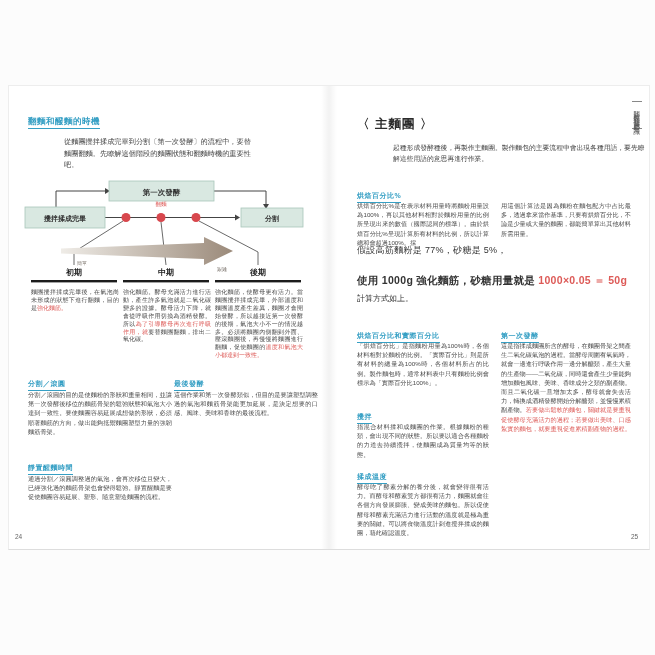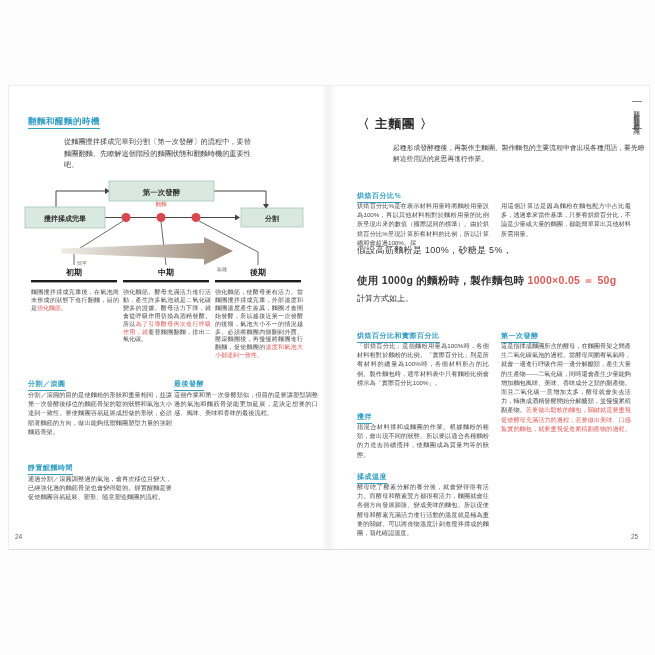--- a/index.html
+++ b/index.html
@@ -126,23 +126,23 @@
     <div class="abs main-title" style="left:28px;top:30px;">〈 主麵團 〉</div>
 
     <div class="abs intro-txt" style="left:28px;top:57px;width:256px;font-size:6.8px;line-height:10.5px;">起種形成發酵種後，再製作主麵團。製作麵包的主要流程中會出現各種用語，要先瞭解這些用語的意思再進行作業。</div>
 
     <div class="abs" style="left:28px;top:98px;">
       <span class="h-teal">烘焙百分比%</span>
     </div>
     <div class="abs body-txt" style="left:28px;top:115px;width:132px;">烘焙百分比%是在表示材料用量時將麵粉用量設為100%，再以其他材料相對於麵粉用量的比例所呈現出來的數值（國際認同的標準）。由於烘焙百分比%呈現計算所有材料的比例，所以計算總和會超過100%。採</div>
     <div class="abs body-txt" style="left:172px;top:115px;width:130px;">用這個計算法是因為麵粉在麵包配方中占比最多，透過拿來當作基準，只要有烘焙百分比，不論是少量或大量的麵團，都能簡單算出其他材料所需用量。</div>
 
-    <div class="abs example-sm" style="left:28px;top:158px;">假設高筋麵粉是 100%，砂糖是 5%，</div>
+    <div class="abs example-sm" style="left:28px;top:158px;">假設高筋麵粉是 77%，砂糖是 5%，</div>
     <div class="abs example-lg" style="left:28px;top:188px;">
-      <span>使用 1000g 的麵粉時，製作麵包時 </span><span class="red">1000×0.05 ＝ 50g</span>
+      <span>使用 1000g 強化麵筋，砂糖用量就是 </span><span class="red">1000×0.05 ＝ 50g</span>
     </div>
     <div class="abs example-end" style="left:28px;top:207px;">計算方式如上。</div>
 
     <div class="abs" style="left:28px;top:238px;">
       <span class="h-teal">烘焙百分比和實際百分比</span>
     </div>
     <div class="abs body-txt" style="left:28px;top:255px;width:132px;">「烘焙百分比」是指麵粉用量為100%時，各個材料相對於麵粉的比例。「實際百分比」則是所有材料的總量為100%時，各個材料所占的比例。製作麵包時，通常材料表中只有麵粉比例會標示為「實際百分比100%」。</div>
 
     <div class="abs" style="left:28px;top:319px;">
       <span class="h-teal">攪拌</span>

